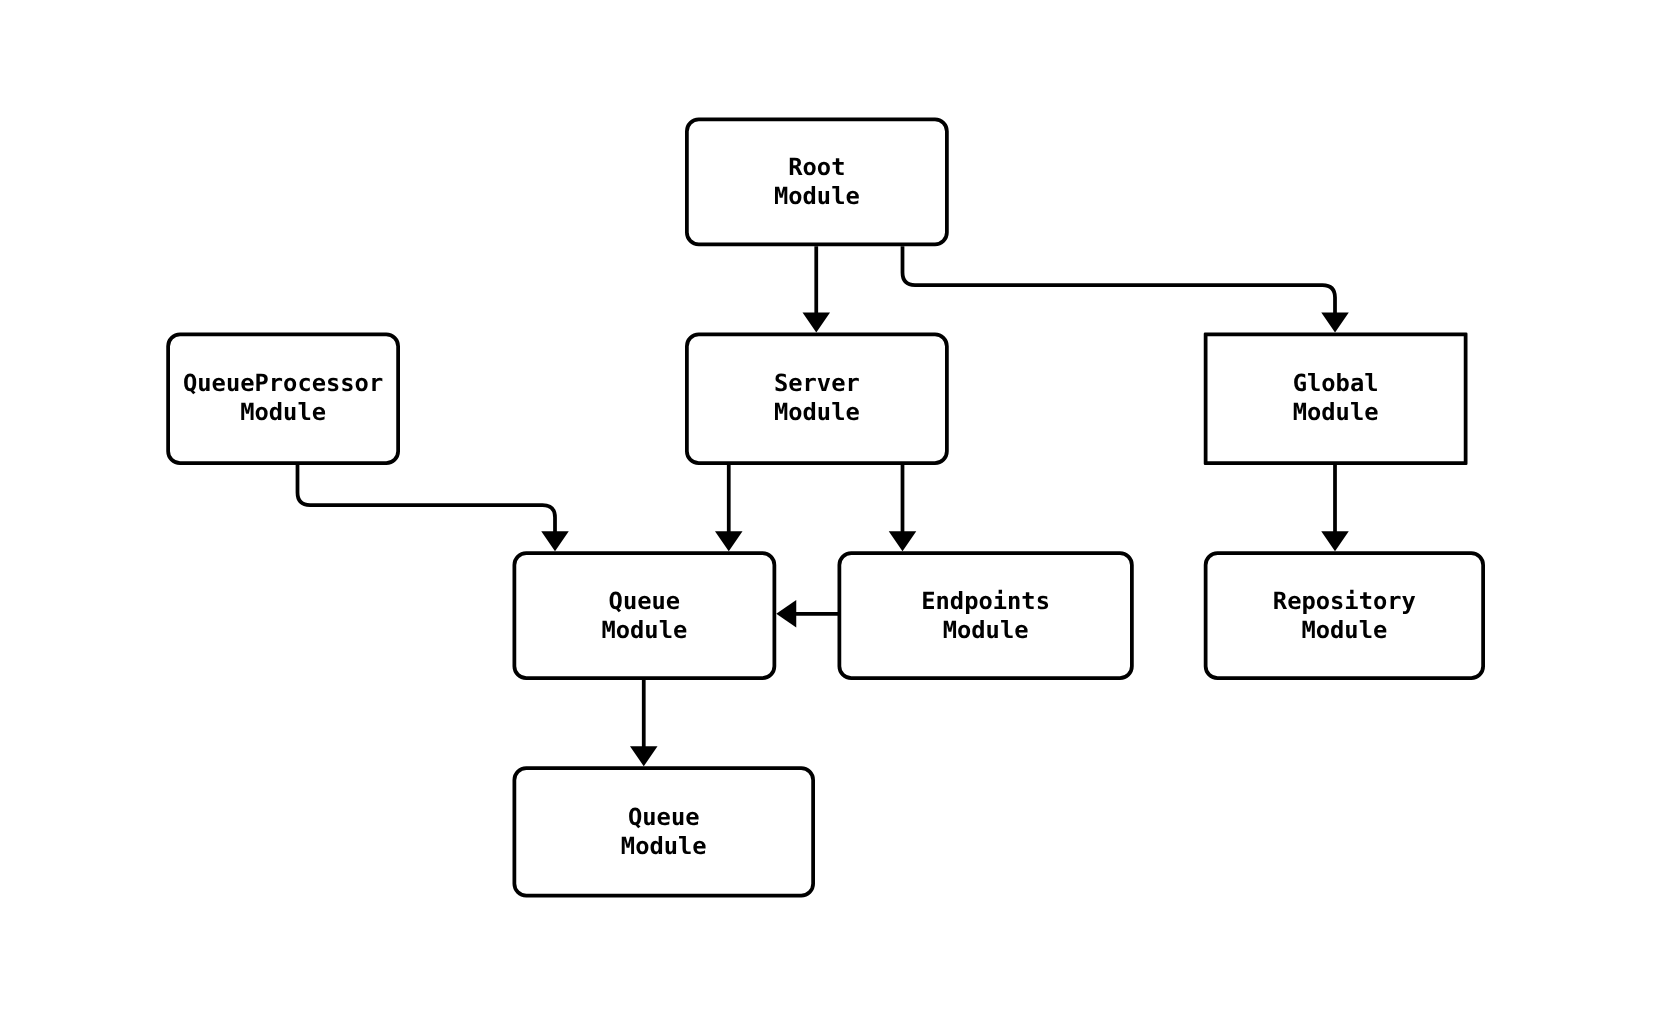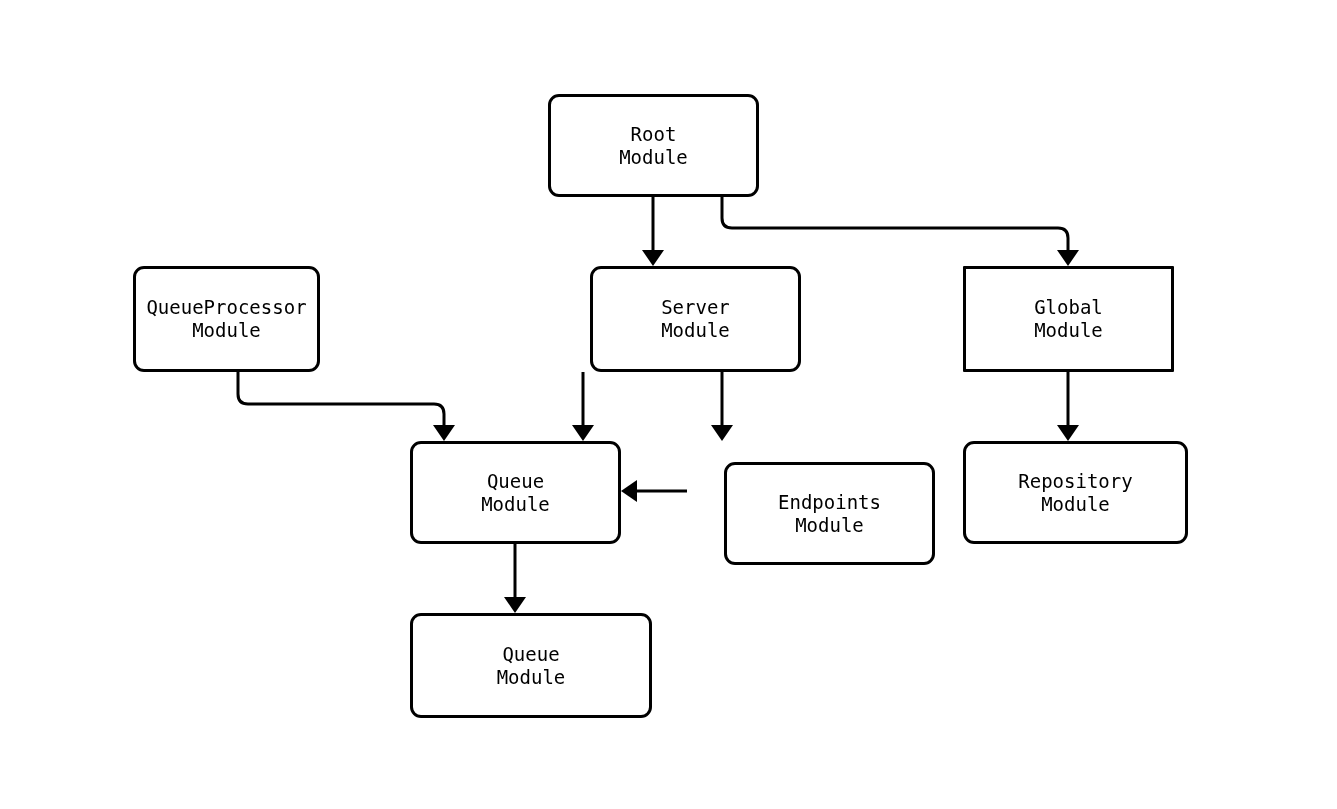--- a/index.html
+++ b/index.html
@@ -36,21 +36,21 @@
     display: flex;
     flex-direction: column;
     align-items: center;
     justify-content: center;
     z-index: 2;
   }
   .node-label {
     font-family: "DejaVu Sans Mono", "Liberation Mono", monospace;
     font-size: 19px;
     line-height: 23px;
-    font-weight: 400;
+    font-weight: 700;
     color: #000000;
     white-space: pre;
     letter-spacing: 0px;
   }
 </style>
 </head>
 <body>
 
 <div id="diagram-canvas">
 
@@ -80,36 +80,36 @@
   <div class="node" style="left: 548px; top: 94px; width: 211px; height: 103px; border-width: 3px; border-color: rgb(0, 0, 0); border-radius: 11px;">
     <div class="node-label">Root</div>
     <div class="node-label">Module</div>
   </div>
 
   <div class="node" style="left: 133px; top: 266px; width: 187px; height: 106px; border-width: 3px; border-color: rgb(0, 0, 0); border-radius: 11px;">
     <div class="node-label">QueueProcessor</div>
     <div class="node-label">Module</div>
   </div>
 
-  <div class="node" style="left: 548px; top: 266px; width: 211px; height: 106px; border-width: 3px; border-color: rgb(0, 0, 0); border-radius: 11px; margin-left: 42px;">
+  <div class="node" style="left: 548px; top: 266px; width: 211px; height: 106px; border-width: 3px; border-color: rgb(0, 0, 0); border-radius: 11px;">
     <div class="node-label">Server</div>
     <div class="node-label">Module</div>
   </div>
 
   <div class="node" style="left: 963px; top: 266px; width: 211px; height: 106px; border-width: 3px; border-color: rgb(0, 0, 0); border-radius: 1px;">
     <div class="node-label">Global</div>
     <div class="node-label">Module</div>
   </div>
 
   <div class="node" style="left: 410px; top: 441px; width: 211px; height: 103px; border-width: 3px; border-color: rgb(0, 0, 0); border-radius: 11px;">
     <div class="node-label">Queue</div>
     <div class="node-label">Module</div>
   </div>
 
-  <div class="node" style="left: 724px; top: 441px; width: 211px; height: 103px; border-width: 3px; border-color: rgb(0, 0, 0); border-radius: 11px; margin-top: 21px;">
+  <div class="node" style="left: 670px; top: 441px; width: 237px; height: 103px; border-width: 3px; border-color: rgb(0, 0, 0); border-radius: 11px;">
     <div class="node-label">Endpoints</div>
     <div class="node-label">Module</div>
   </div>
 
   <div class="node" style="left: 963px; top: 441px; width: 225px; height: 103px; border-width: 3px; border-color: rgb(0, 0, 0); border-radius: 11px;">
     <div class="node-label">Repository</div>
     <div class="node-label">Module</div>
   </div>
 
   <div class="node" style="left: 410px; top: 613px; width: 242px; height: 105px; border-width: 3px; border-color: rgb(0, 0, 0); border-radius: 11px;">

